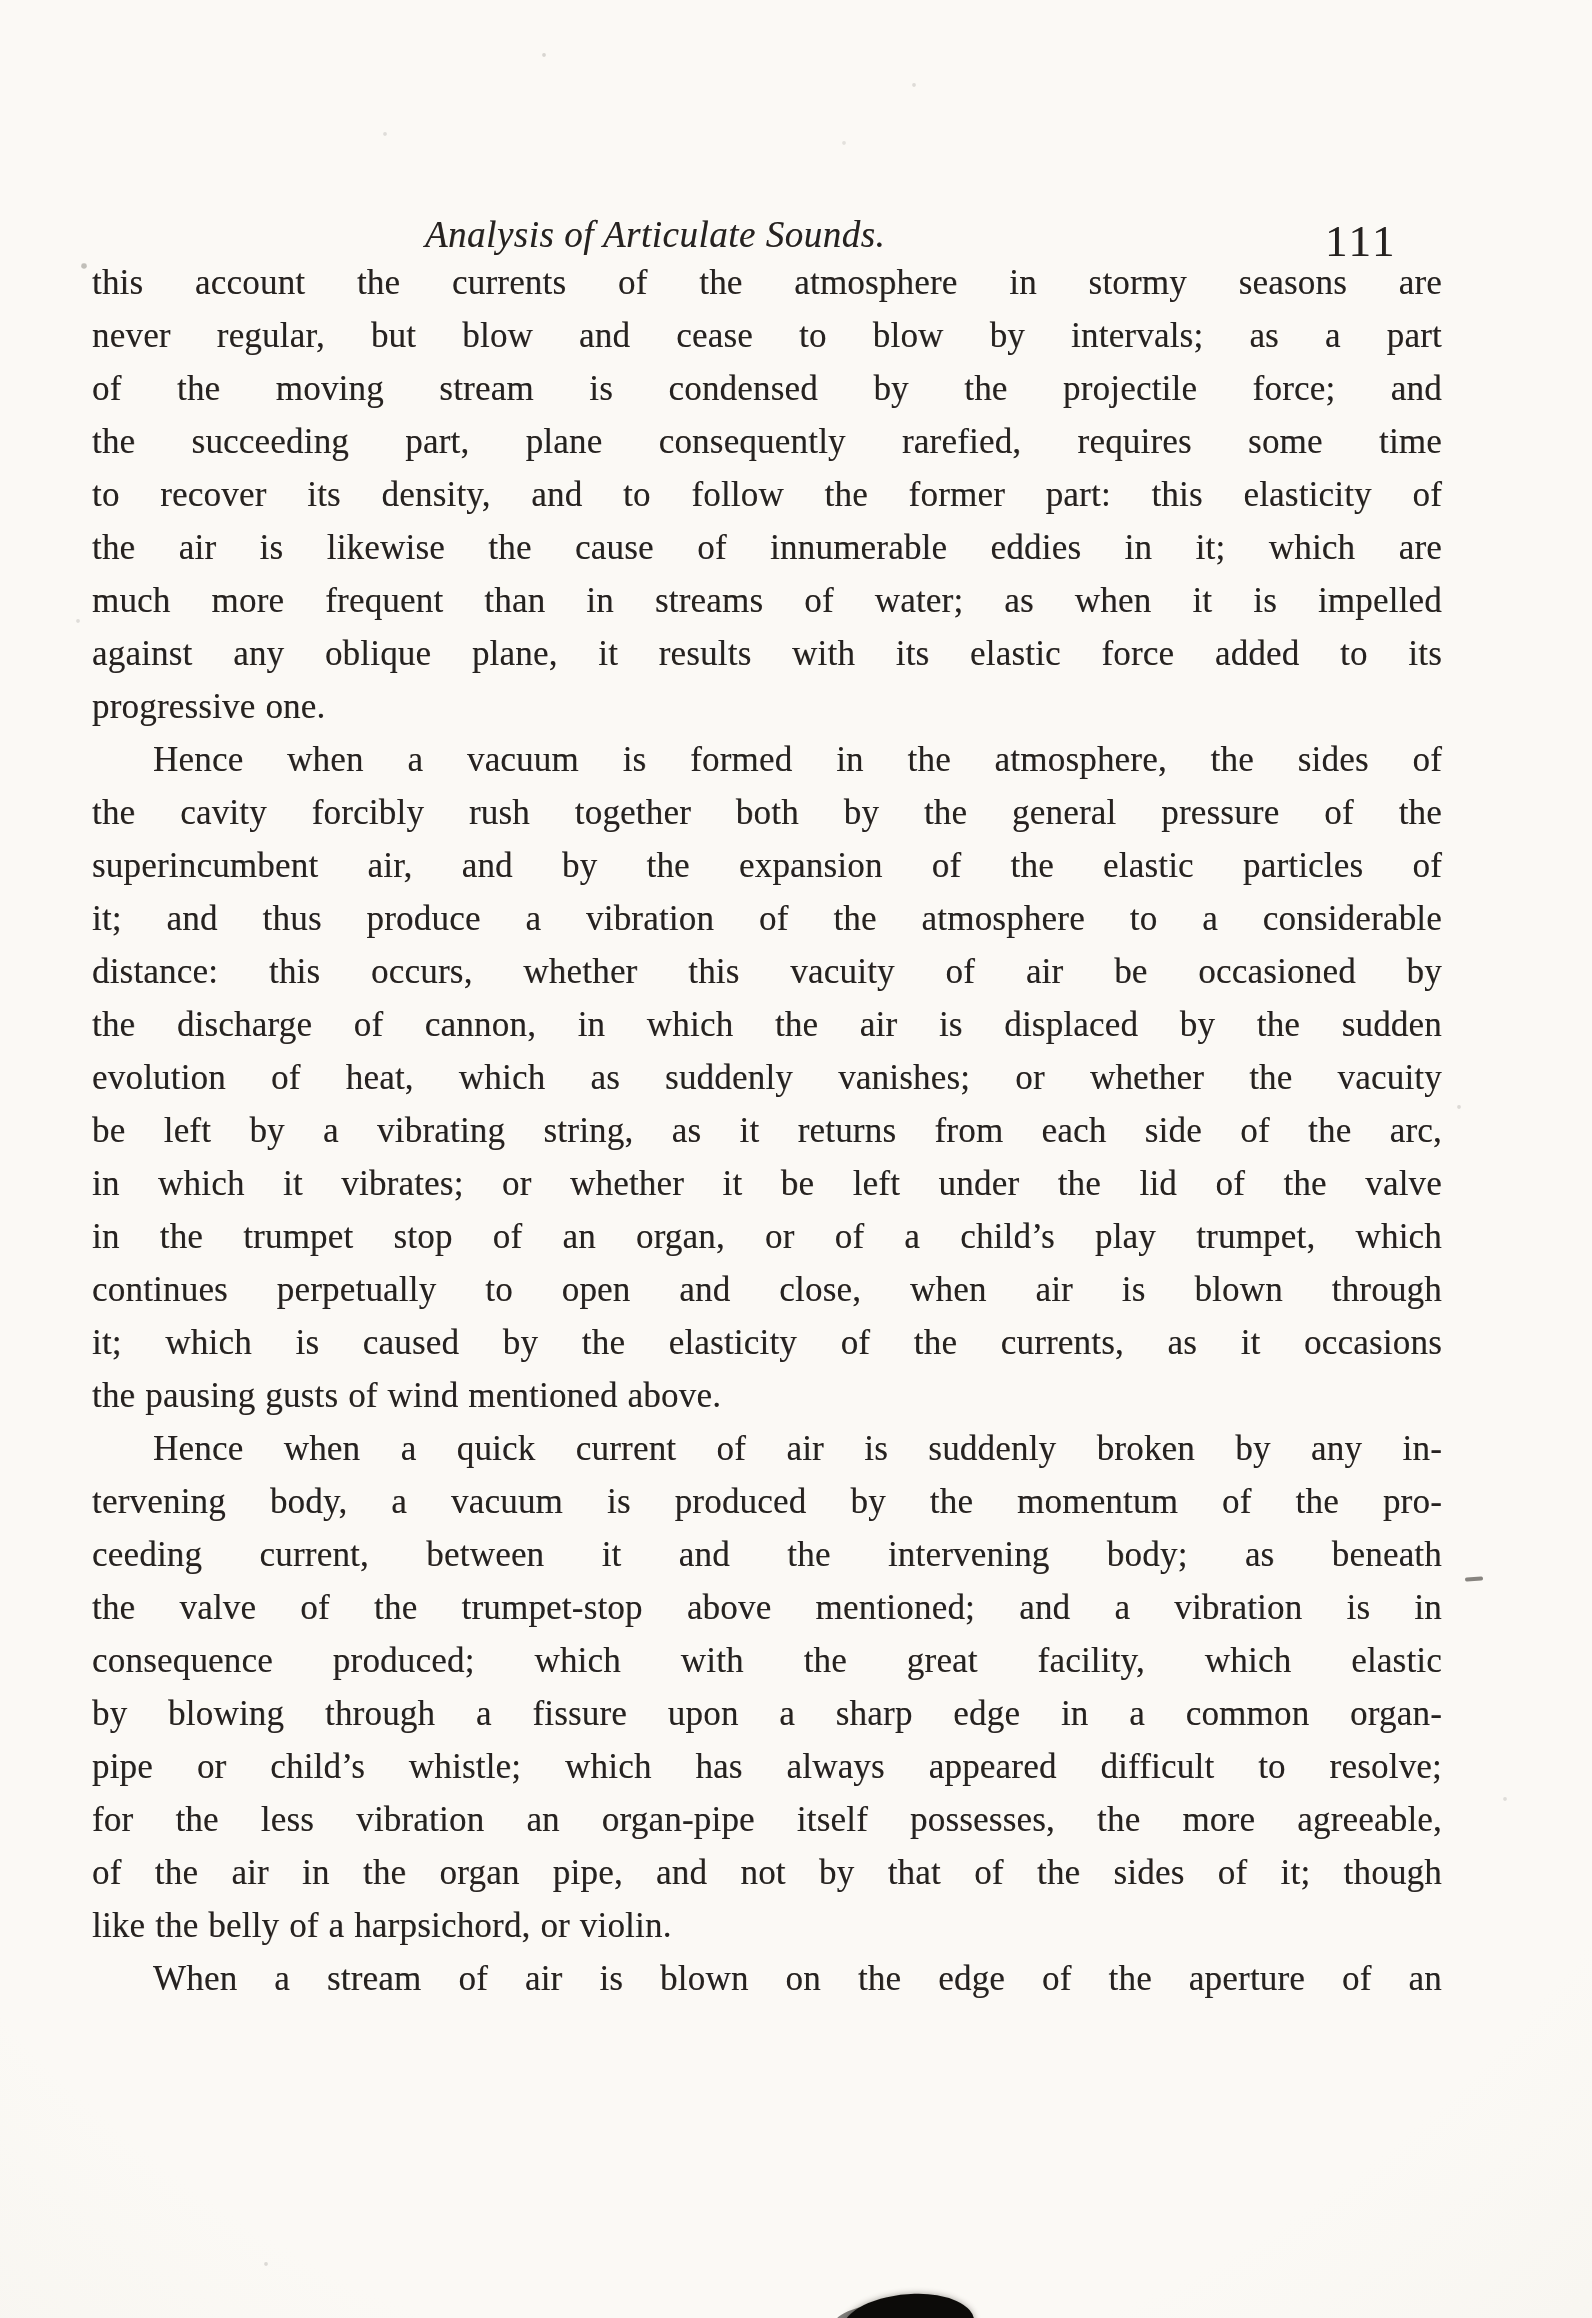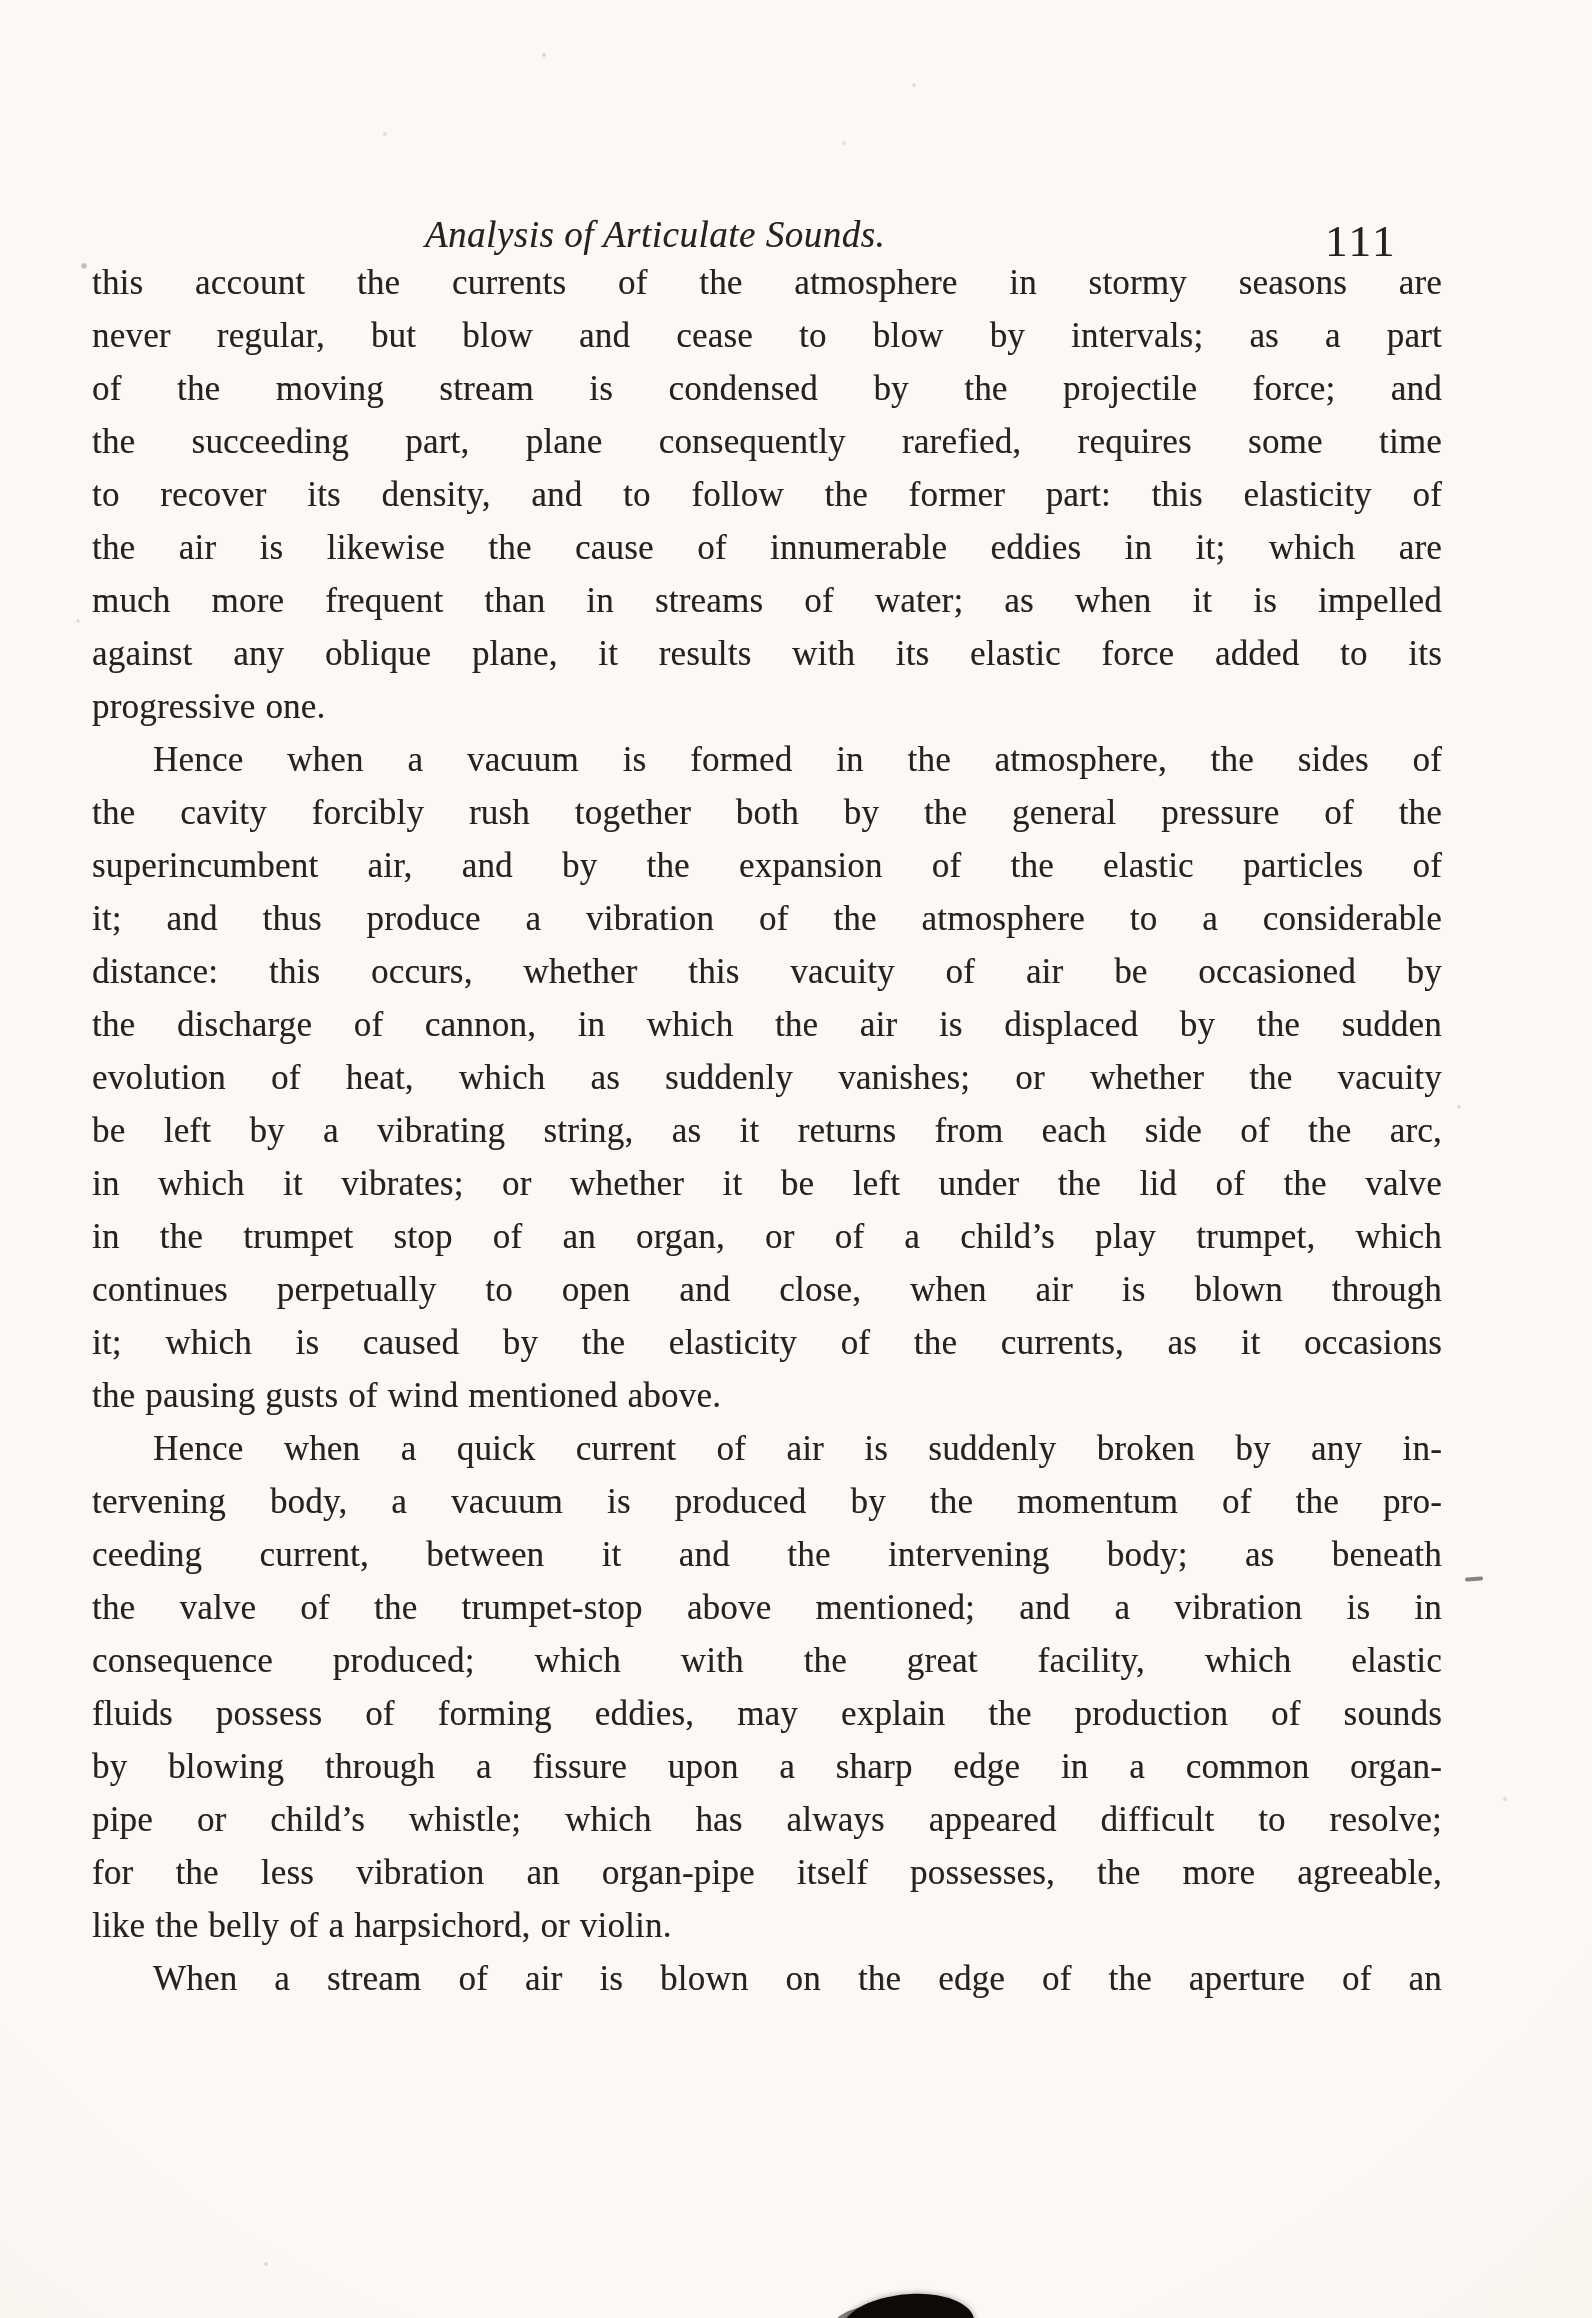--- a/index.html
+++ b/index.html
@@ -143,24 +143,24 @@
       <div class="line">it; which is caused by the elasticity of the currents, as it occasions</div>
       <div class="line lastline">the pausing gusts of wind mentioned above.</div>
     </div>
 
     <div class="para">
       <div class="line indent">Hence when a quick current of air is suddenly broken by any in-</div>
       <div class="line">tervening body, a vacuum is produced by the momentum of the pro-</div>
       <div class="line">ceeding current, between it and the intervening body; as beneath</div>
       <div class="line">the valve of the trumpet-stop above mentioned; and a vibration is in</div>
       <div class="line">consequence produced; which with the great facility, which elastic</div>
-      <div class="line">fluids possess of forming eddies, may explain the production of sounds</div>
       <div class="line">by blowing through a fissure upon a sharp edge in a common organ-</div>
       <div class="line">pipe or child’s whistle; which has always appeared difficult to resolve;</div>
       <div class="line">for the less vibration an organ-pipe itself possesses, the more agreeable,</div>
+      <div class="line">of the air in the organ pipe, and not by that of the sides of it; though</div>
       <div class="line lastline">like the belly of a harpsichord, or violin.</div>
     </div>
 
     <div class="para">
       <div class="line indent">When a stream of air is blown on the edge of the aperture of an</div>
     </div>
 
   </div>
 
   <div class="stray-dash"></div>

